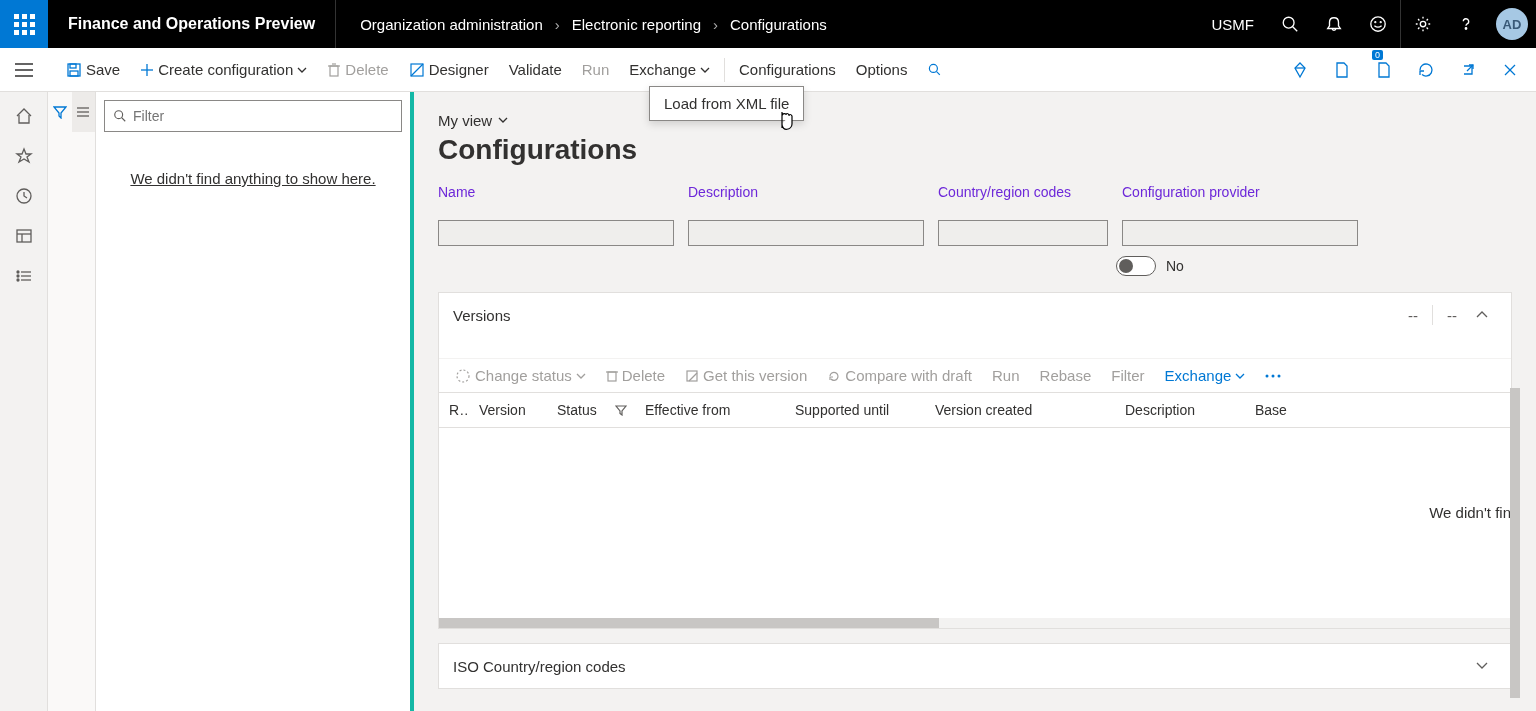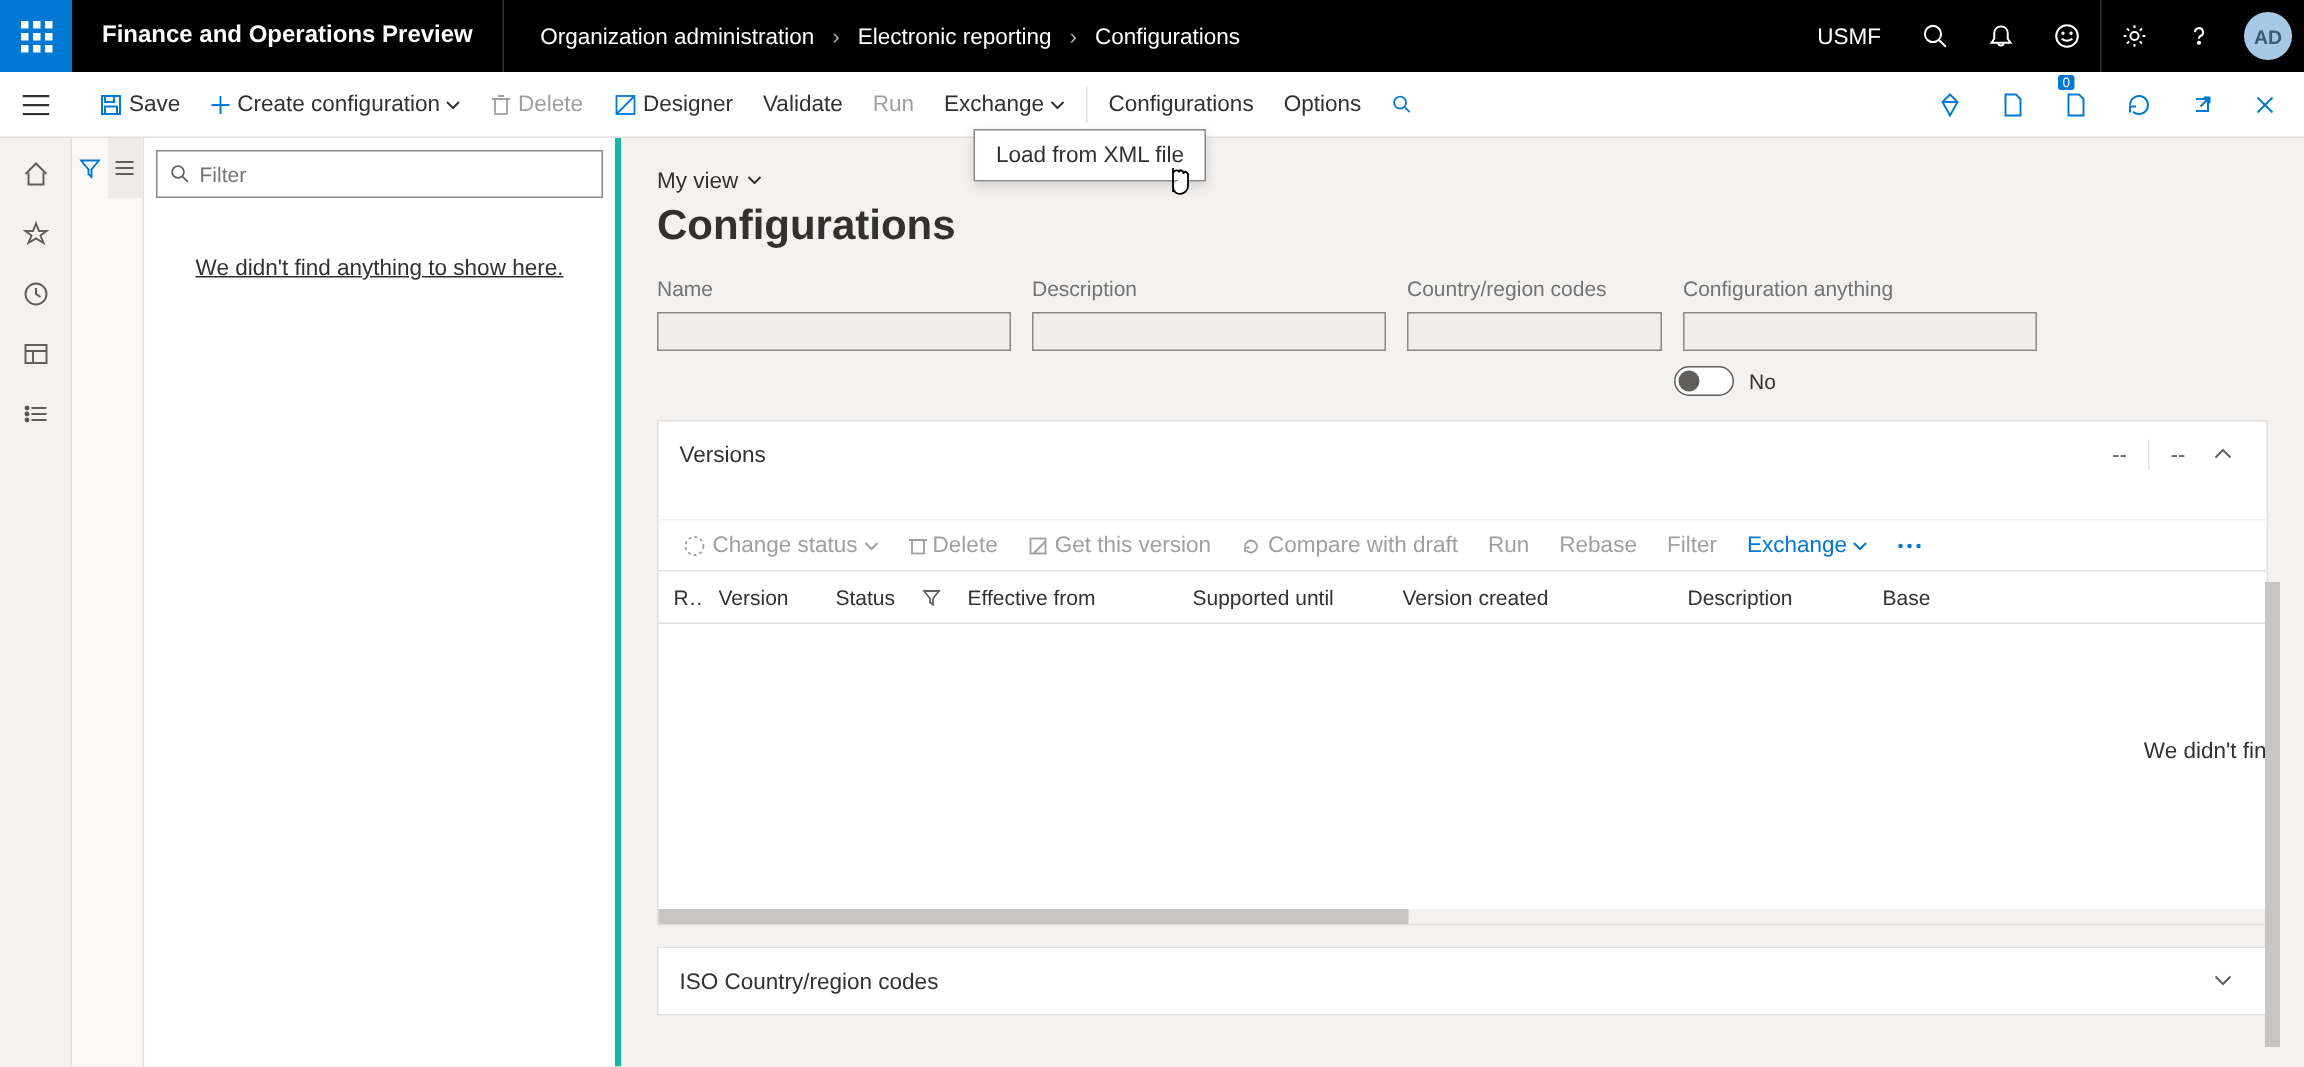--- a/index.html
+++ b/index.html
@@ -41,21 +41,21 @@
   .filter-input { width:100%; height:32px; border:1px solid #8a8886; display:flex; align-items:center; padding:0 8px; gap:6px;}
   .filter-input input { border:none; outline:none; flex:1; font-size:14px; }
   .empty-msg { text-align:center; color:#323130; padding: 30px 20px; font-size:15px;text-decoration:underline;}
   
   .main { flex:1; background:#f3f2f1; padding: 16px 24px 0 24px; overflow:hidden; position:relative;}
   .view-row { display:flex; align-items:center; gap:6px; font-size:15px; height:24px;}
   .page-title { font-size: 28px; font-weight:600; margin-top: 2px;}
   
   .form-row { display:flex; gap: 14px; margin-top: 18px; flex-wrap:wrap;}
   .form-col { display:flex; flex-direction:column;}
-  .form-col label { font-size:14px; color:#737373; margin-bottom:8px;}
+  .form-col label { font-size:14px; color:#6d28d9; margin-bottom:20px;}
   .form-col input { height:26px; border:1px solid #8a8886; background:#efeeec; padding:0 6px; font-size:14px;}
   .w240 { width:236px;} .w190 { width:236px;} .w170 { width:170px;} .w234{width:236px;}
   
   .toggle-row { margin-top:10px; margin-left: 678px; }
   .toggle-row label { font-size:14px; display:block; margin-bottom:4px;}
   .toggle-ctrl { display:flex; align-items:center; gap:10px;}
   .toggle { width:40px; height:20px; border:1px solid #605e5c; border-radius:10px; position:relative; cursor:pointer; background:#fff;}
   .toggle-knob { width:14px; height:14px; border-radius:50%; background:#605e5c; position:absolute; top:2px; left:2px;}
   
   .panel { background:#fff; border:1px solid #e1dfdd; margin-top:16px;}
@@ -341,21 +341,21 @@
       </div>
       <div class="form-col">
         <label>Description</label>
         <input class="w190" readonly="" style="">
       </div>
       <div class="form-col">
         <label>Country/region codes</label>
         <input class="w170" readonly="" style="">
       </div>
       <div class="form-col">
-        <label>Configuration anything</label>
+        <label>Configuration provider</label>
         <input class="w234" readonly="" style="">
       </div>
     </div>
     <div class="toggle-row">
       <div class="toggle-ctrl">
         <div class="toggle">
             <div class="toggle-knob"></div>
           </div>
         <span>No</span>
       </div>

